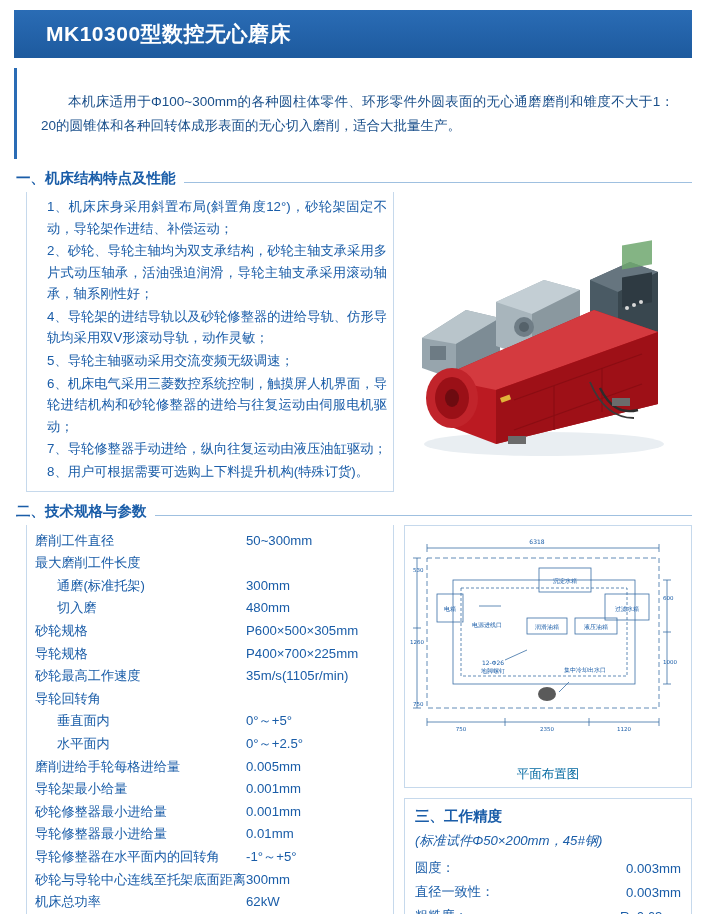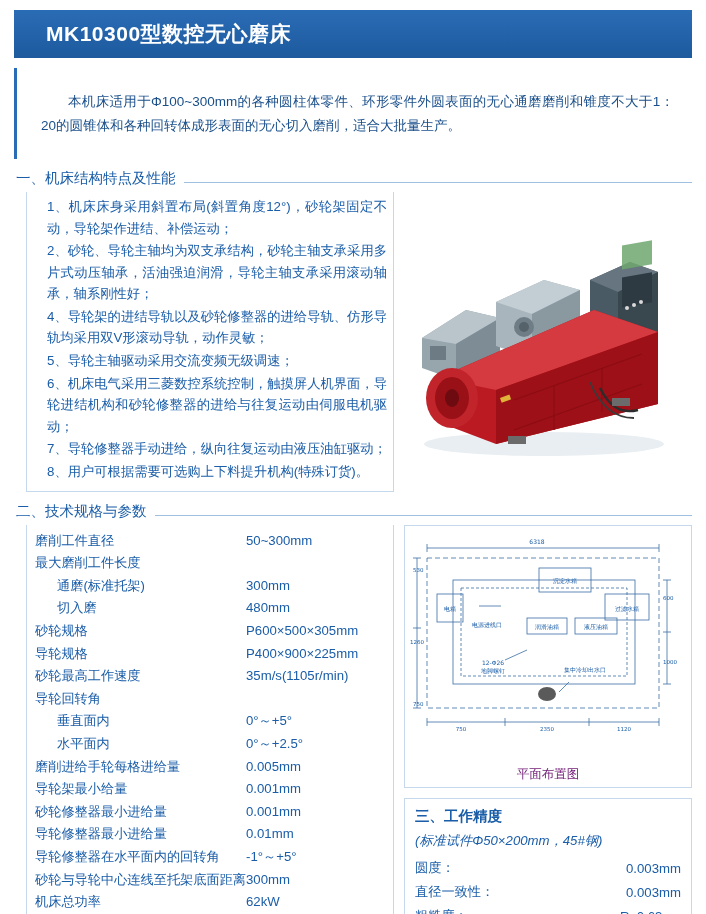--- a/index.html
+++ b/index.html
@@ -44,21 +44,21 @@
     font-size: 13.5px;
     line-height: 1.75;
     color: #1a4f8a;
     text-align: justify;
   }
   .intro p { margin: 12px; text-indent: 2em; }
 
   
   .sec-head {
     font-size: 14.5px;
-    font-weight: normal;
+    font-weight: bold;
     color: #1a5da8;
     margin: 10px 0 4px 2px;
     display: flex;
     align-items: center;
   }
   .sec-head .sec-underline {
     flex: 1;
     height: 1px;
     background: #9fc0e0;
     margin-left: 8px;
@@ -125,21 +125,21 @@
   
   .draw-box {
     border: 1px solid #c6d9ec;
     padding: 6px 4px 4px 4px;
     box-sizing: border-box;
     background: #fff;
   }
   .draw-cap {
     text-align: center;
     font-size: 12.5px;
-    color: #701a75;
+    color: #0369a1;
     margin-top: 2px;
   }
 
   
   .acc-box {
     border: 1px solid #c6d9ec;
     margin-top: 10px;
     padding: 8px 10px 12px 10px;
     box-sizing: border-box;
   }
@@ -286,21 +286,21 @@
             <tr>
                 <td class="k indent1">切入磨</td>
                 <td class="v">480mm</td>
               </tr>
             <tr>
                 <td class="k">砂轮规格</td>
                 <td class="v">P600×500×305mm</td>
               </tr>
             <tr>
                 <td class="k">导轮规格</td>
-                <td class="v">P400×900×225mm</td>
+                <td class="v">P400×700×225mm</td>
               </tr>
             <tr>
                 <td class="k">砂轮最高工作速度</td>
                 <td class="v">35m/s(1105r/min)</td>
               </tr>
             <tr>
                 <td class="k">导轮回转角</td>
                 <td class="v"></td>
               </tr>
             <tr>

